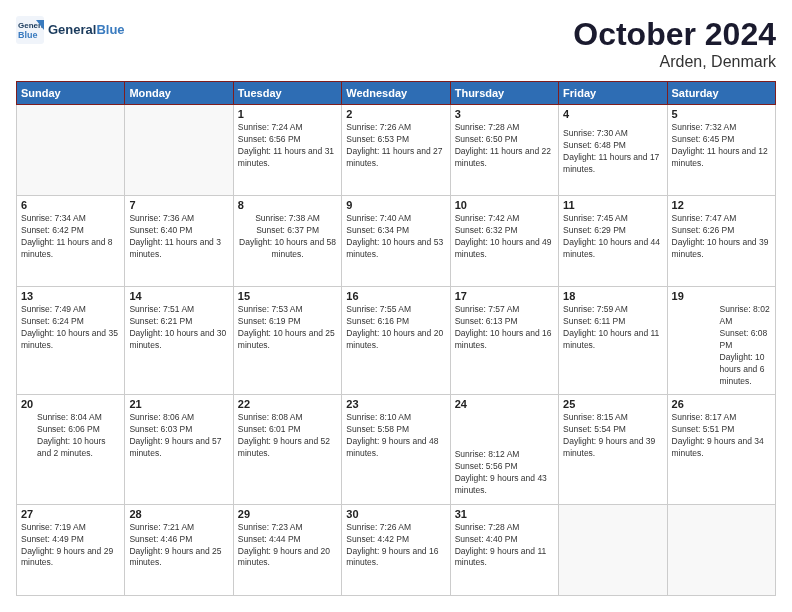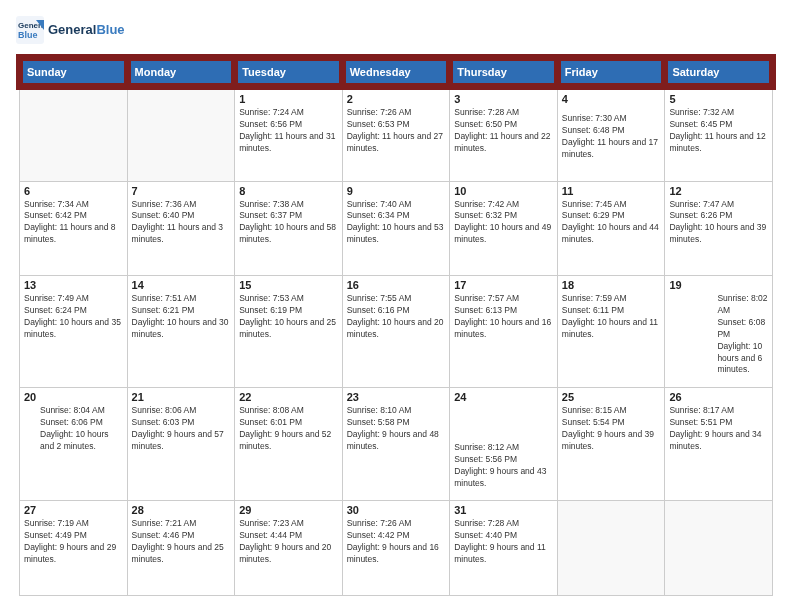--- a/index.html
+++ b/index.html
@@ -51,21 +51,21 @@
       width: 100%;
       table-layout: fixed;
     }
     .calendar th {
       background-color: #2e6db4;
       color: #fff;
       font-size: 11px;
       font-weight: bold;
       padding: 5px 4px;
       text-align: left;
-      border: 7px solid #7f1d1d;
+      border: 1px solid #7f1d1d;
     }
     .calendar td {
       border: 1px solid #ccc;
       vertical-align: top;
       padding: 3px 4px;
       font-size: 9px;
       color: #222;
       height: 88px;
     }
     .calendar td.empty {
@@ -95,20 +95,22 @@
         <text x="2" y="22" font-size="9" font-weight="bold" fill="#3a7bbf">Blue</text>
         <polygon points="20,4 28,4 28,14" fill="#3a7bbf"></polygon>
       </svg>
       <div>
         <div style="font-size:13px;font-weight:bold;color:#1a3a5c;line-height:1.1;">
           <span style="color:#1a3a5c;">General</span><span style="color:#3a7bbf;">Blue</span>
         </div>
       </div>
     </div>
     <div class="title-block">
+      <div class="month-title">October 2024</div>
+      <div class="location">Arden, Denmark</div>
     </div>
   </div>
 
   <table class="calendar">
     <thead>
       <tr>
         <th>Sunday</th>
         <th>Monday</th>
         <th>Tuesday</th>
         <th>Wednesday</th>
@@ -160,21 +162,21 @@
 Daylight: 11 hours and 8 minutes.</div>
           </td>
           <td>
             <span class="day-number">7</span>
             <div class="day-info" style="white-space: pre-line;">Sunrise: 7:36 AM
 Sunset: 6:40 PM
 Daylight: 11 hours and 3 minutes.</div>
           </td>
           <td>
             <span class="day-number">8</span>
-            <div class="day-info" style="white-space: pre-line;">Sunrise: 7:38 AM
+            <div class="day-info" style="white-space: pre-line; text-align: center;">Sunrise: 7:38 AM
 Sunset: 6:37 PM
 Daylight: 10 hours and 58 minutes.</div>
           </td>
           <td>
             <span class="day-number">9</span>
             <div class="day-info" style="white-space: pre-line;">Sunrise: 7:40 AM
 Sunset: 6:34 PM
 Daylight: 10 hours and 53 minutes.</div>
           </td>
           <td>

